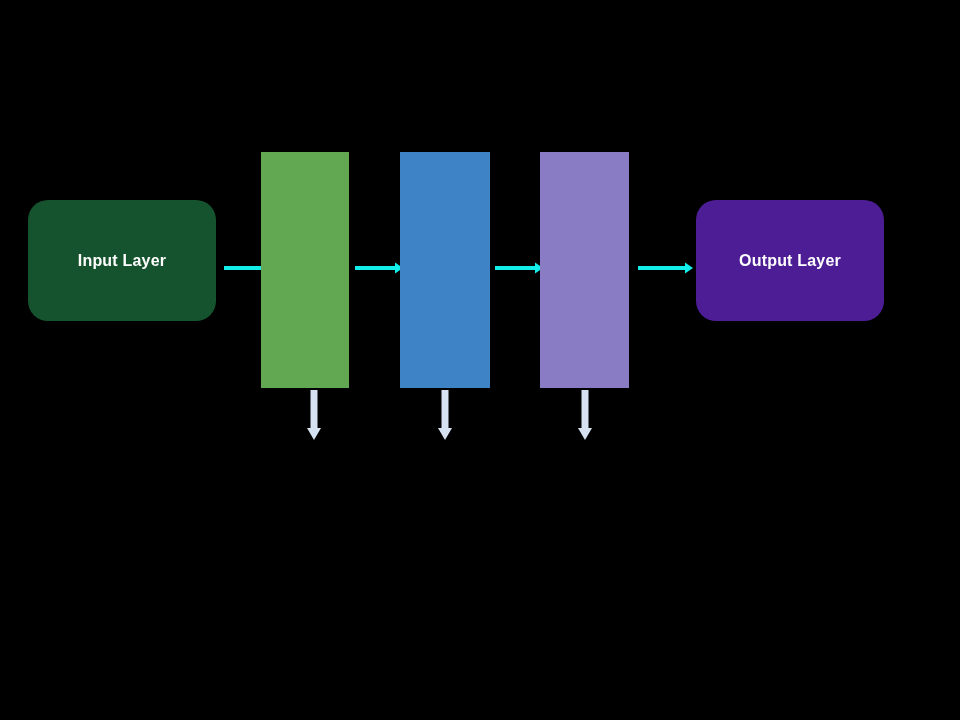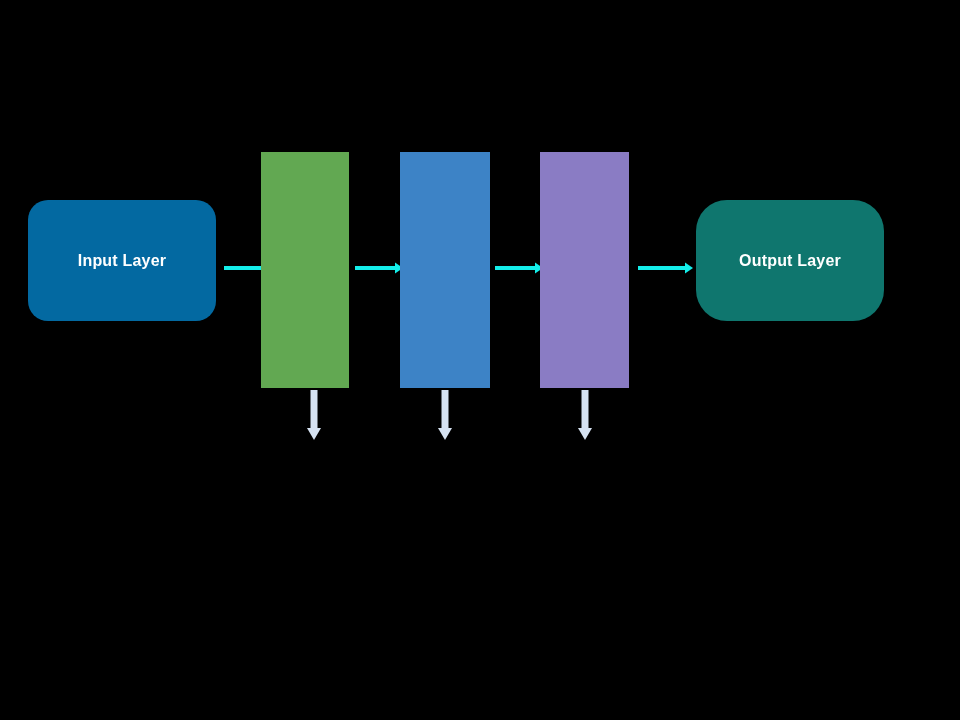--- a/index.html
+++ b/index.html
@@ -84,21 +84,21 @@
   }
   #down-arrow-0 { left: 303px; }
   #down-arrow-1 { left: 434px; }
   #down-arrow-2 { left: 574px; }
 </style>
 </head>
 <body>
 
 <div id="canvas">
 
-  <div class="node-box" id="input-layer-box" style="background:#0369a1;">
+  <div class="node-box" id="input-layer-box" style="background:#14532d;">
     <span class="node-label">Input Layer</span>
   </div>
 
   <svg class="flow-arrow" id="flow-arrow-0" viewBox="0 0 46 14">
     <line x1="0" y1="7" x2="38" y2="7" stroke="#14eeea" stroke-width="4"></line>
     <polygon points="38,1.5 46,7 38,12.5" fill="#14eeea"></polygon>
   </svg>
 
   <div class="hidden-bar" id="hidden-bar-0" style="background:#62a852;"></div>
 
@@ -114,21 +114,21 @@
     <polygon points="40,1.5 48,7 40,12.5" fill="#14eeea"></polygon>
   </svg>
 
   <div class="hidden-bar" id="hidden-bar-2" style="background:#8a7cc4;"></div>
 
   <svg class="flow-arrow" id="flow-arrow-3" viewBox="0 0 55 14">
     <line x1="0" y1="7" x2="47" y2="7" stroke="#14eeea" stroke-width="4"></line>
     <polygon points="47,1.5 55,7 47,12.5" fill="#14eeea"></polygon>
   </svg>
 
-  <div class="node-box" id="output-layer-box" style="background:#0f766e;border-radius:31px;">
+  <div class="node-box" id="output-layer-box" style="background:#4c1d95;">
     <span class="node-label">Output Layer</span>
   </div>
 
   <svg class="down-arrow" id="down-arrow-0" viewBox="0 0 22 50">
     <line x1="11" y1="0" x2="11" y2="39" stroke="#d6e2f2" stroke-width="7"></line>
     <polygon points="4,38 18,38 11,50" fill="#d6e2f2"></polygon>
   </svg>
 
   <svg class="down-arrow" id="down-arrow-1" viewBox="0 0 22 50">
     <line x1="11" y1="0" x2="11" y2="39" stroke="#d6e2f2" stroke-width="7"></line>

